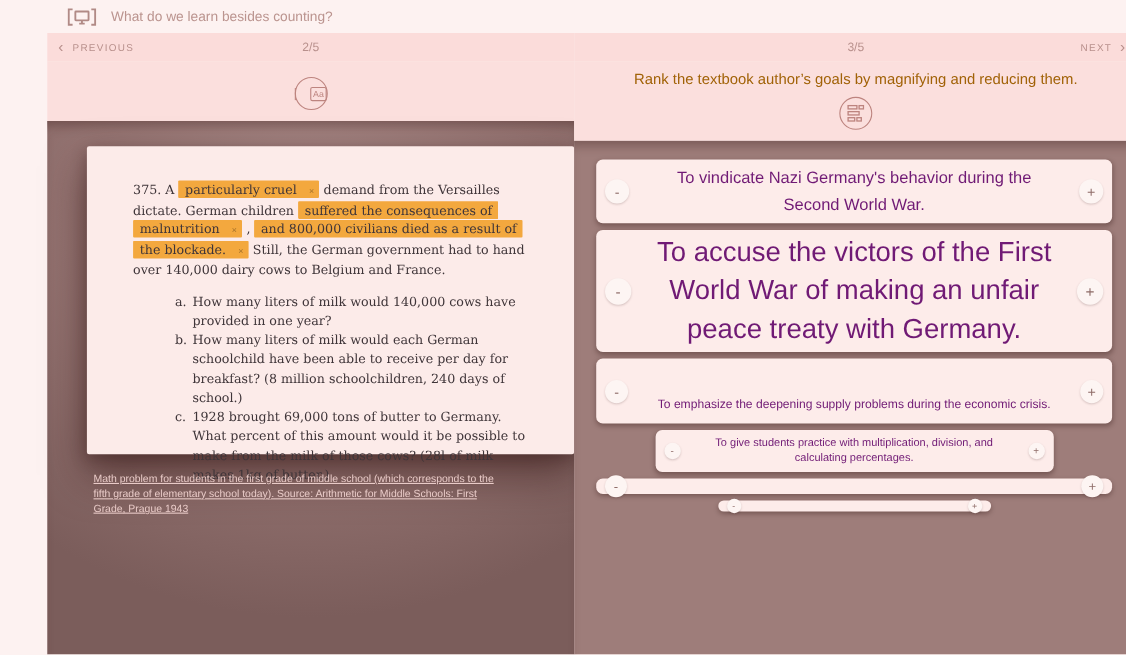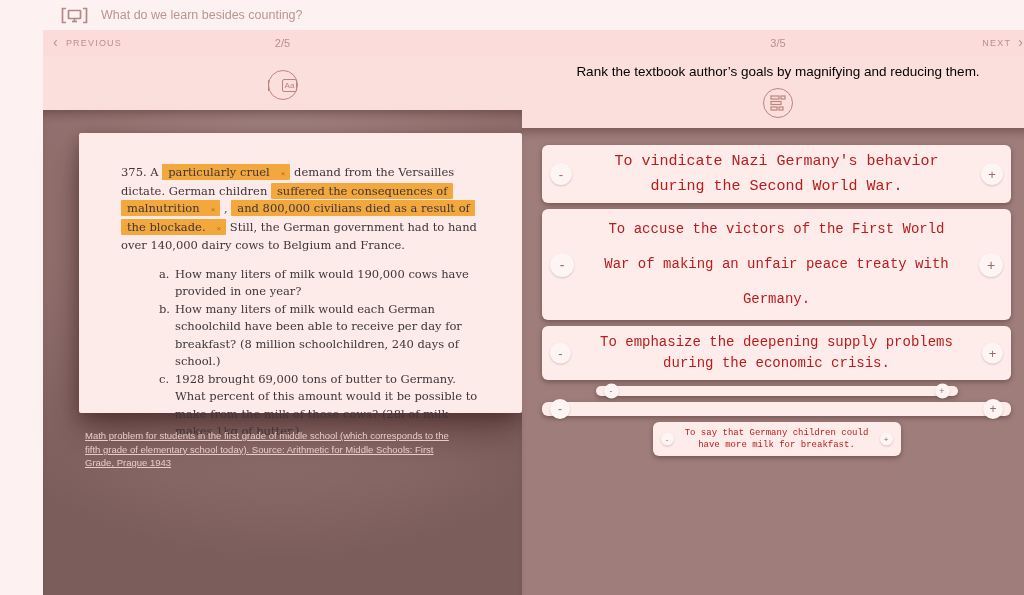--- a/index.html
+++ b/index.html
@@ -23,21 +23,21 @@
   .nav-btn { background:none; border:none; color:#b8908c; font-size:9px;
              letter-spacing:1.2px; cursor:pointer; display:flex; align-items:center;
              gap:7px; font-family:inherit; }
   .nav-btn .chev { font-size:14px; line-height:1; margin-top:-2px; }
   .nav-prev { margin-left:10px; }
   .nav-next { margin-left:auto; margin-right:10px; }
 
   
   .panel-head { background:#fbdfdd; text-align:center; padding:5px 18px 0; flex:0 0 auto; }
   .panel-head h1 { color:#333940; font-size:19.5px; font-weight:400; line-height:26px; }
-  .panel-head .subtitle { color:#000000; font-size:13.5px; margin-top:3px; }
+  .panel-head .subtitle { color:#a16207; font-size:13.5px; margin-top:3px; }
   .tool-circle { width:30px; height:30px; border:1.5px solid #bd847f; border-radius:50%;
                  margin:9px auto 10px; display:flex; align-items:center; justify-content:center;
                  cursor:pointer; }
   .aa-chip { display:flex; align-items:center; gap:13px; color:#bd847f; }
   .aa-bar { width:1px; height:11px; background:#bd847f; }
   .aa-box { border:1px solid #bd847f; border-radius:2px; font-size:8px; padding:0 2px;
             line-height:11px; }
 
   
   .panel-body { flex:1; min-height:0; box-shadow:inset 0 9px 10px -5px rgba(60,28,26,.38); }
@@ -58,21 +58,21 @@
   .doc-questions { list-style:none; margin-left:38px; }
   .doc-questions li { display:flex; }
   .q-label { width:16px; flex:0 0 auto; }
   .doc-caption { width:372px; margin:16px 0 0 42px; color:#e9cbc8; font-size:9.5px;
                  line-height:13.5px;text-decoration:underline; }
 
   
   .rank-card { position:relative; background:#fdecea; border-radius:6px; margin:0 auto 6px;
                display:flex; align-items:center; justify-content:center; text-align:center;
                box-shadow:0 2px 5px rgba(40,14,12,.35); }
-  .rank-text { color:#b91c1c;font-family:Liberation Mono, monospace; }
+  .rank-text { color:#701a75; }
   .rank-btn { position:absolute; top:50%; transform:translateY(-50%); border:none;
               border-radius:50%; background:#fdf5f3; color:#8f6d69; cursor:pointer;
               box-shadow:0 1px 2px rgba(60,30,28,.2); display:flex; align-items:center;
               justify-content:center; font-family:inherit; line-height:1; padding:0; }
   .rank-btn.minus { left:8px; }
   .rank-btn.plus  { right:8px; }
 
   .icon-svg { display:block; }
 </style>
 </head>
@@ -112,21 +112,21 @@
           </span>
         </div>
       </div>
 
       <div class="panel-body left-body">
         <div class="doc-card">
           <p class="doc-para" id="doc-para1"><span>375. A </span><mark class="hl"><span>particularly cruel</span><span class="hl-x">×</span></mark><span> demand from the Versailles dictate. German children </span><mark class="hl"><span>suffered the consequences of malnutrition</span><span class="hl-x">×</span></mark><span> , </span><mark class="hl"><span>and 800,000 civilians died as a result of the blockade.</span><span class="hl-x">×</span></mark><span> Still, the German government had to hand over 140,000 dairy cows to Belgium and France.</span></p>
           <ol class="doc-questions" id="doc-questions">
               <li>
                 <span class="q-label">a.</span>
-                <span>How many liters of milk would 190,000 cows have provided in one year?</span>
+                <span>How many liters of milk would 140,000 cows have provided in one year?</span>
               </li>
               <li>
                 <span class="q-label">b.</span>
                 <span>How many liters of milk would each German schoolchild have been able to receive per day for breakfast? (8 million schoolchildren, 240 days of school.)</span>
               </li>
               <li>
                 <span class="q-label">c.</span>
                 <span>1928 brought 69,000 tons of butter to Germany. What percent of this amount would it be possible to make from the milk of those cows? (28l of milk makes 1kg of butter.)</span>
               </li>
             </ol>
@@ -159,43 +159,43 @@
 
       <div class="panel-body right-body" id="rank-list">
   <div class="rank-card" style="width: 469px; padding: 4px 50px;">
     <button class="rank-btn minus" style="width: 22px; height: 22px; font-size: 13px;">-</button>
     <span class="rank-text" style="font-size: 15px; line-height: 25px;">To vindicate Nazi Germany's behavior during the Second World War.</span>
     <button class="rank-btn plus" style="width: 22px; height: 22px; font-size: 13px;">+</button>
   </div>
 
   <div class="rank-card" style="width: 469px; padding: 3px 54px;">
     <button class="rank-btn minus" style="width: 24px; height: 24px; font-size: 14px;">-</button>
-    <span class="rank-text" style="font-size: 14px; line-height: 35px;">To accuse the victors of the First World War of making an unfair peace treaty with Germany.</span>
+    <span class="rank-text" style="font-size: 25px; line-height: 35px;">To accuse the victors of the First World War of making an unfair peace treaty with Germany.</span>
     <button class="rank-btn plus" style="width: 24px; height: 24px; font-size: 14px;">+</button>
   </div>
 
   <div class="rank-card" style="width: 469px; padding: 6px 48px;">
     <button class="rank-btn minus" style="width: 21px; height: 21px; font-size: 13px;">-</button>
-    <span class="rank-text" style="font-size: 14px; line-height: 21px;">To emphasize the deepening supply problems during the economic crisis.</span>
+    <span class="rank-text" style="font-size: 11px; line-height: 21px; margin-top: 26px;">To emphasize the deepening supply problems during the economic crisis.</span>
     <button class="rank-btn plus" style="width: 21px; height: 21px; font-size: 13px;">+</button>
   </div>
 
   <div class="rank-card" style="width: 362px; padding: 5px 34px;">
     <button class="rank-btn minus" style="width: 15px; height: 15px; font-size: 9px;">-</button>
+    <span class="rank-text" style="font-size: 10px; line-height: 14px;">To give students practice with multiplication, division, and calculating percentages.</span>
     <button class="rank-btn plus" style="width: 15px; height: 15px; font-size: 9px;">+</button>
   </div>
 
   <div class="rank-card" style="width: 469px; padding: 7px 48px;">
     <button class="rank-btn minus" style="width: 20px; height: 20px; font-size: 12px;">-</button>
     <button class="rank-btn plus" style="width: 20px; height: 20px; font-size: 12px;">+</button>
   </div>
 
   <div class="rank-card" style="width: 248px; padding: 5px 28px;">
     <button class="rank-btn minus" style="width: 13px; height: 13px; font-size: 8px;">-</button>
-    <span class="rank-text" style="font-size: 9px; line-height: 12px;">To say that Germany children could have more milk for breakfast.</span>
     <button class="rank-btn plus" style="width: 13px; height: 13px; font-size: 8px;">+</button>
   </div>
 
 </div>
     </section>
 
   </div>
 </div>
 
 </body></html>

